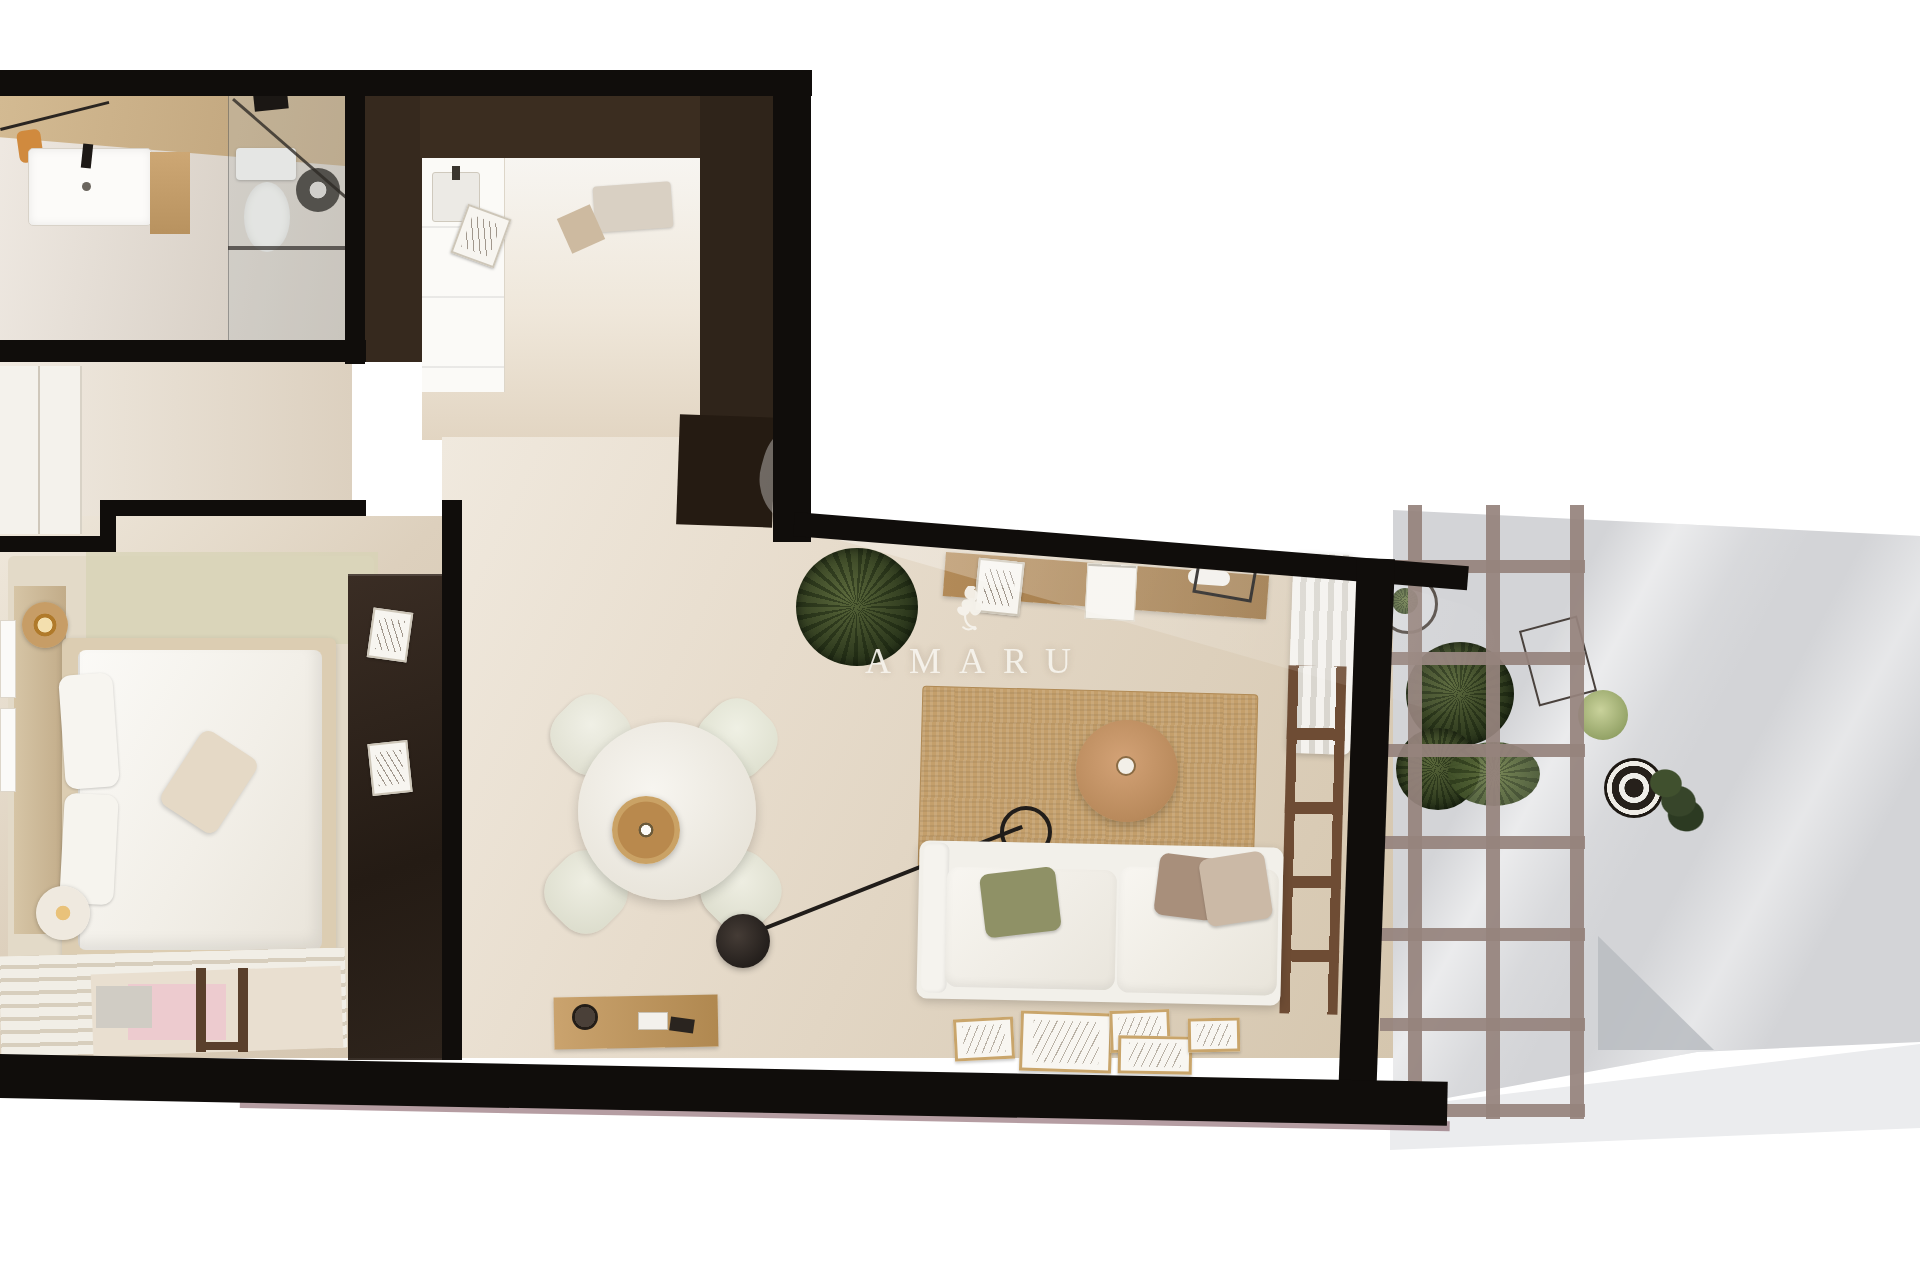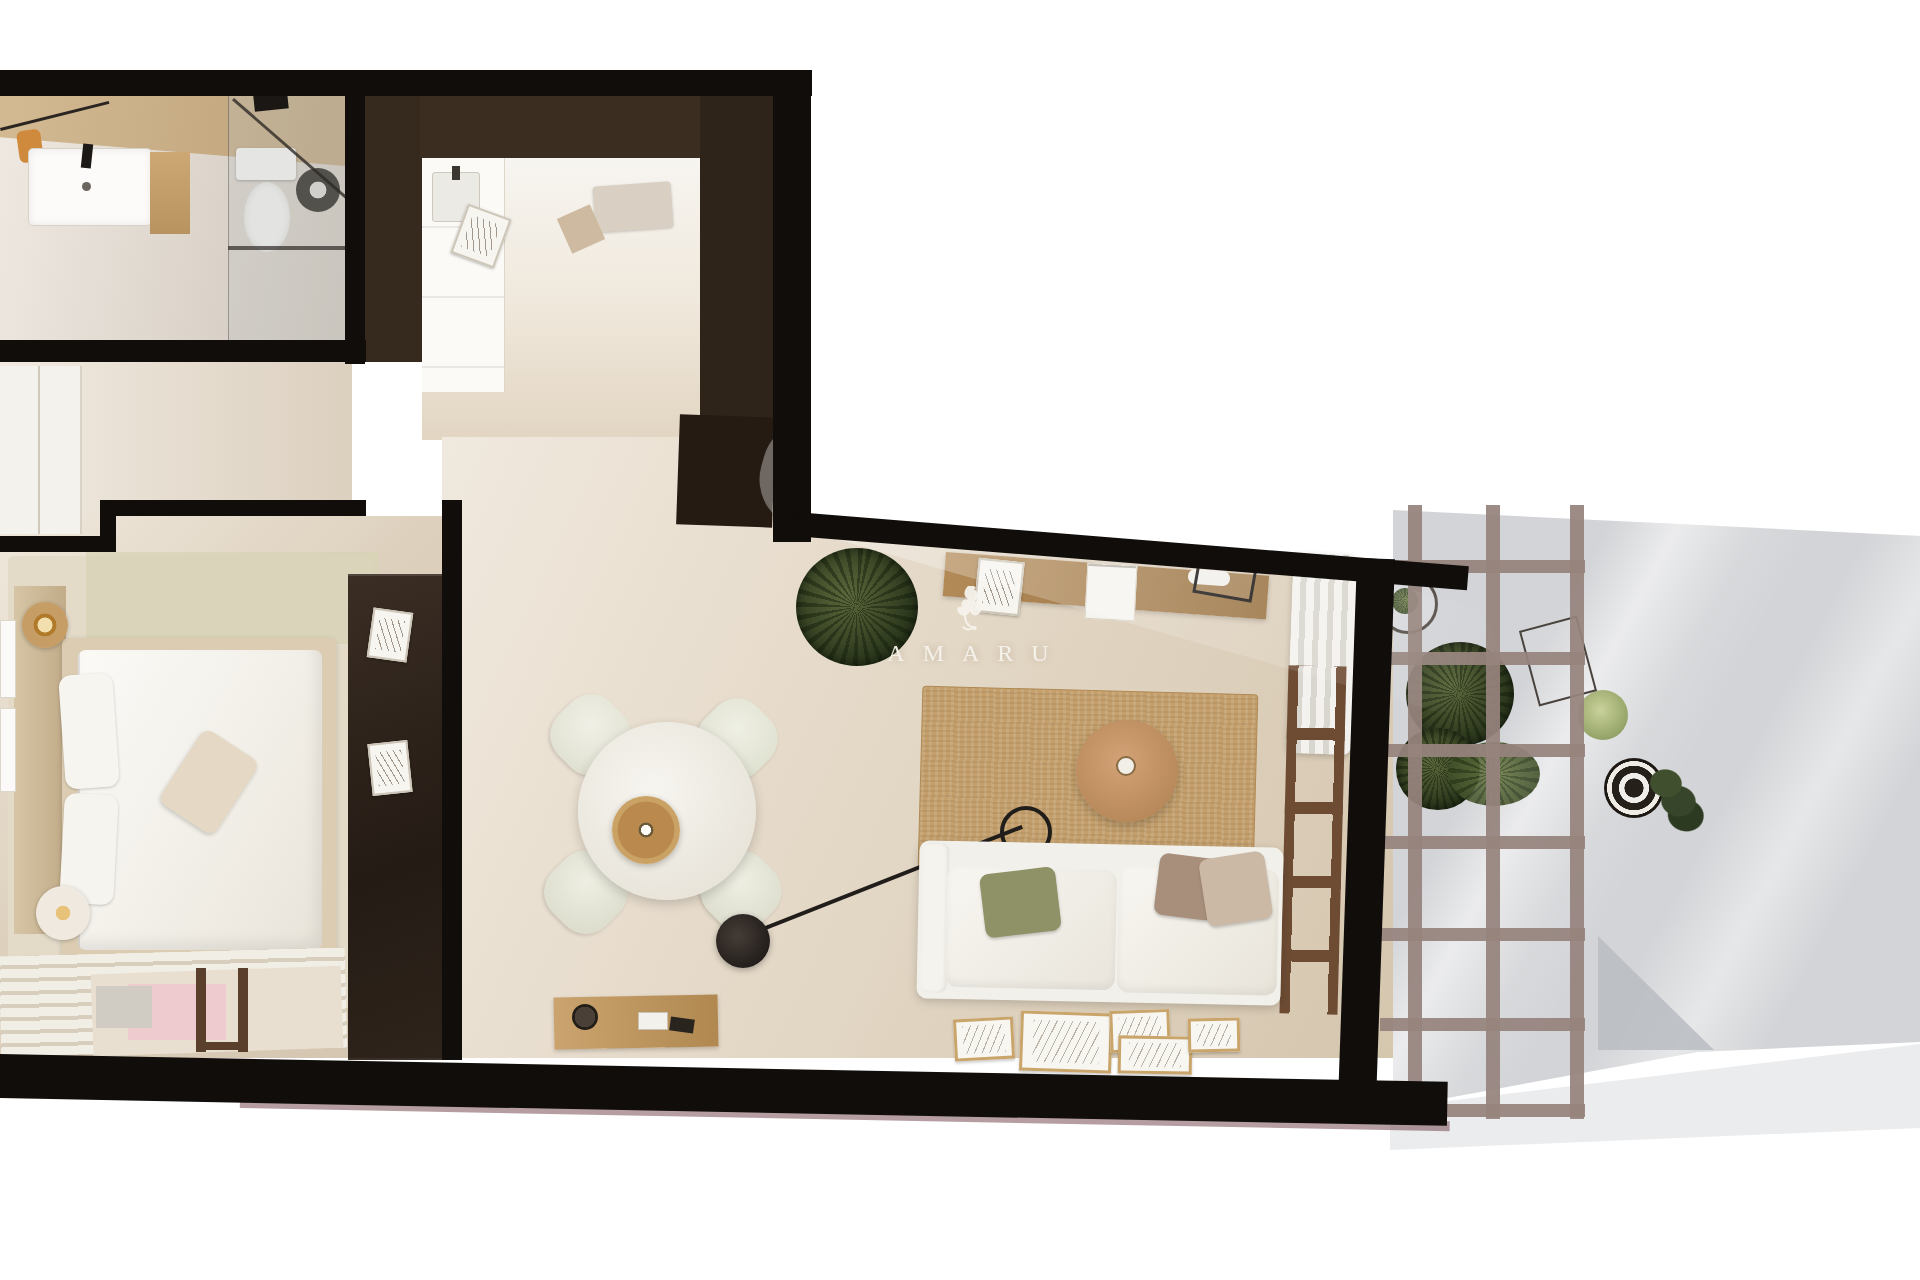--- a/index.html
+++ b/index.html
@@ -19,21 +19,21 @@
   .frame-art{background:#f7f5f0;border:2px solid #cdc6b8;box-shadow:0 1px 3px rgba(0,0,0,.3);}
   .frame-art::after{content:"";position:absolute;inset:15%;
     background:repeating-linear-gradient(65deg, rgba(90,75,60,.55) 0 1px, rgba(0,0,0,0) 1px 6px);}
   .floor-frame{background:#f8f6f1;border:3px solid #c9a56b;box-shadow:0 2px 3px rgba(0,0,0,.2);}
   .floor-frame::after{content:"";position:absolute;inset:12%;
     background:repeating-linear-gradient(115deg, rgba(110,95,75,.45) 0 1px, rgba(0,0,0,0) 1px 7px);}
   .pergola{background:rgba(150,131,125,.93);}
   .white-soft{background:#fbfaf8;border:1px solid #ddd6ca;}
   #wm{display:flex;flex-direction:column;align-items:center;justify-content:flex-start;
       color:var(--watermark-white,#f6f3ec);opacity:.95;pointer-events:none;}
-  #wm .wm-text{font-family:"Liberation Serif",serif;font-size:24px;letter-spacing:18px;
+  #wm .wm-text{font-family:"Liberation Serif",serif;font-size:36px;letter-spacing:18px;
       padding-left:18px;margin-top:6px;text-shadow:0 0 8px rgba(120,100,80,.35);}
 </style>
 </head>
 <body>
 
 <div id="scene">
 
   <div class="abs" style="left:0;top:92px;width:345px;height:250px;background:linear-gradient(100deg,#efe9e2,#cfc6bb);"></div>
 
   <div class="abs" style="left:0;top:362px;width:352px;height:156px;background:linear-gradient(90deg,#f0eae1,#dcd0bf);"></div>

